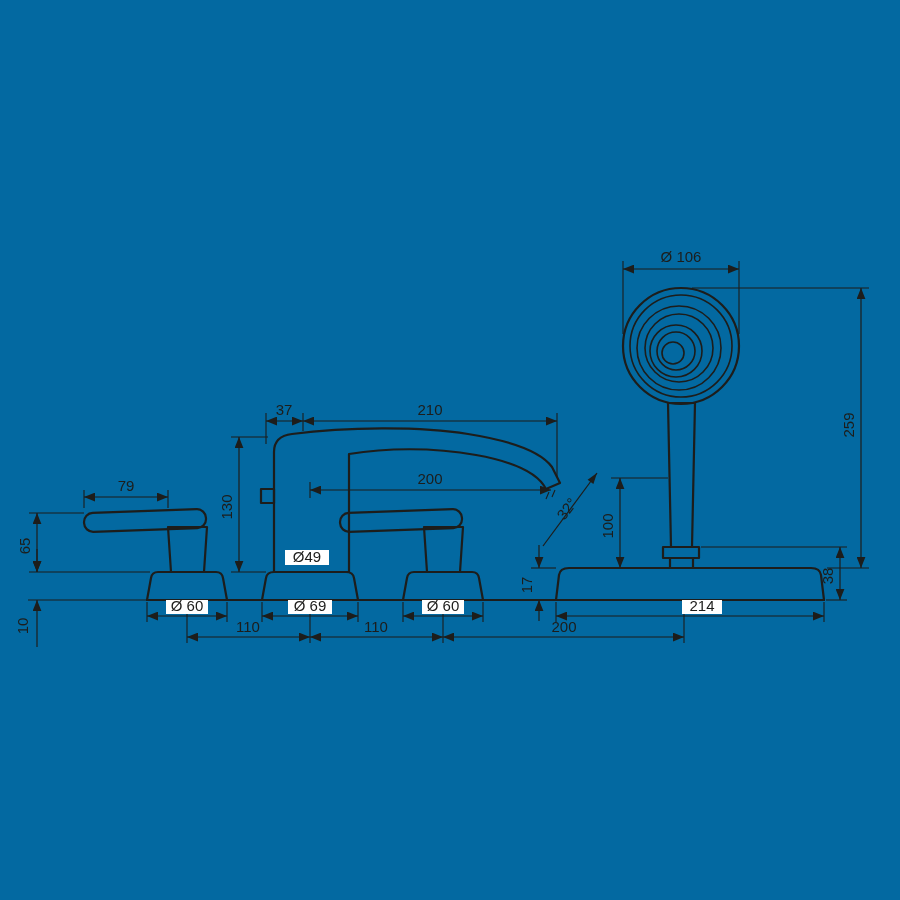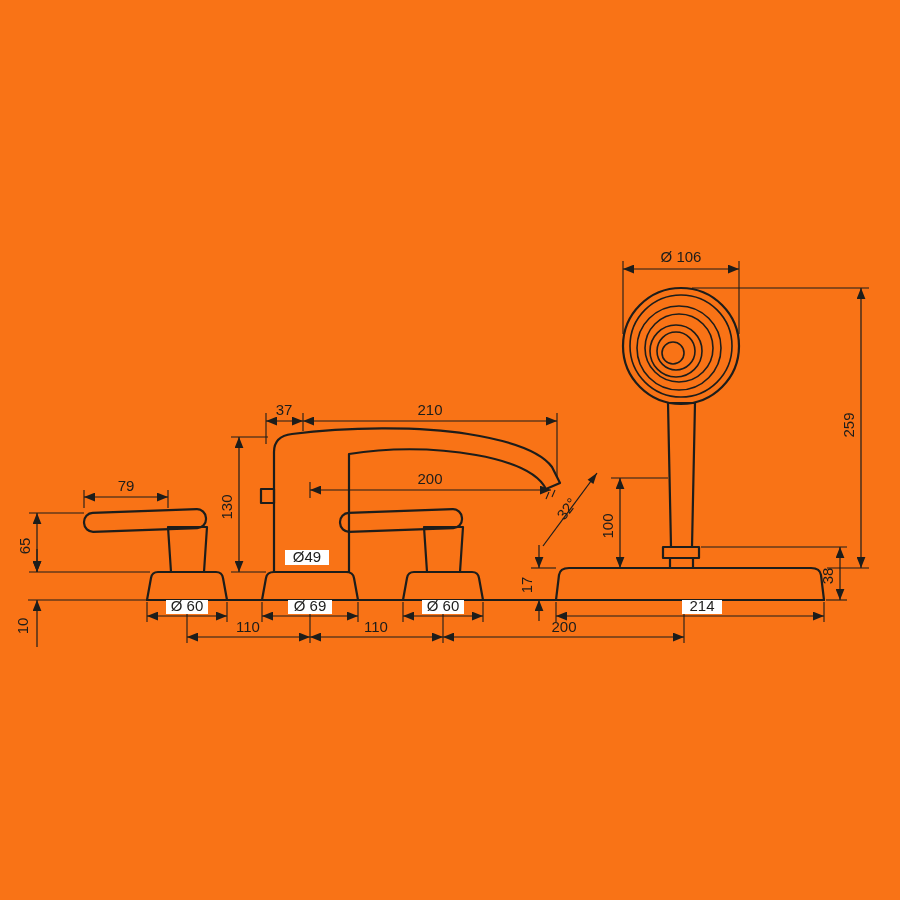--- a/index.html
+++ b/index.html
@@ -1,16 +1,16 @@
 <!DOCTYPE html>
 <html><head>
 <meta charset="utf-8">
 <style>
   html,body{margin:0;padding:0;background:#ffffff;}
-  .frame{position:relative;width:900px;height:900px;background:#f97316;overflow:hidden;}
+  .frame{position:relative;width:900px;height:900px;background:#0369a1;overflow:hidden;}
   svg{display:block;}
   .ln{stroke:#1d1d1b;stroke-width:2.2;fill:none;stroke-linejoin:round;stroke-linecap:round;}
   .lnthin{stroke:#1d1d1b;stroke-width:1.6;fill:none;stroke-linejoin:round;}
   .dim{stroke:#1d1d1b;stroke-width:1.2;fill:none;}
   .ext{stroke:#1d1d1b;stroke-width:1.1;fill:none;}
   .mask{fill:#ffffff;stroke:none;}
   text{font-family:"Liberation Sans", sans-serif;font-size:15px;fill:#1d1d1b;}
   .mid{text-anchor:middle;}
 </style>
 </head>

